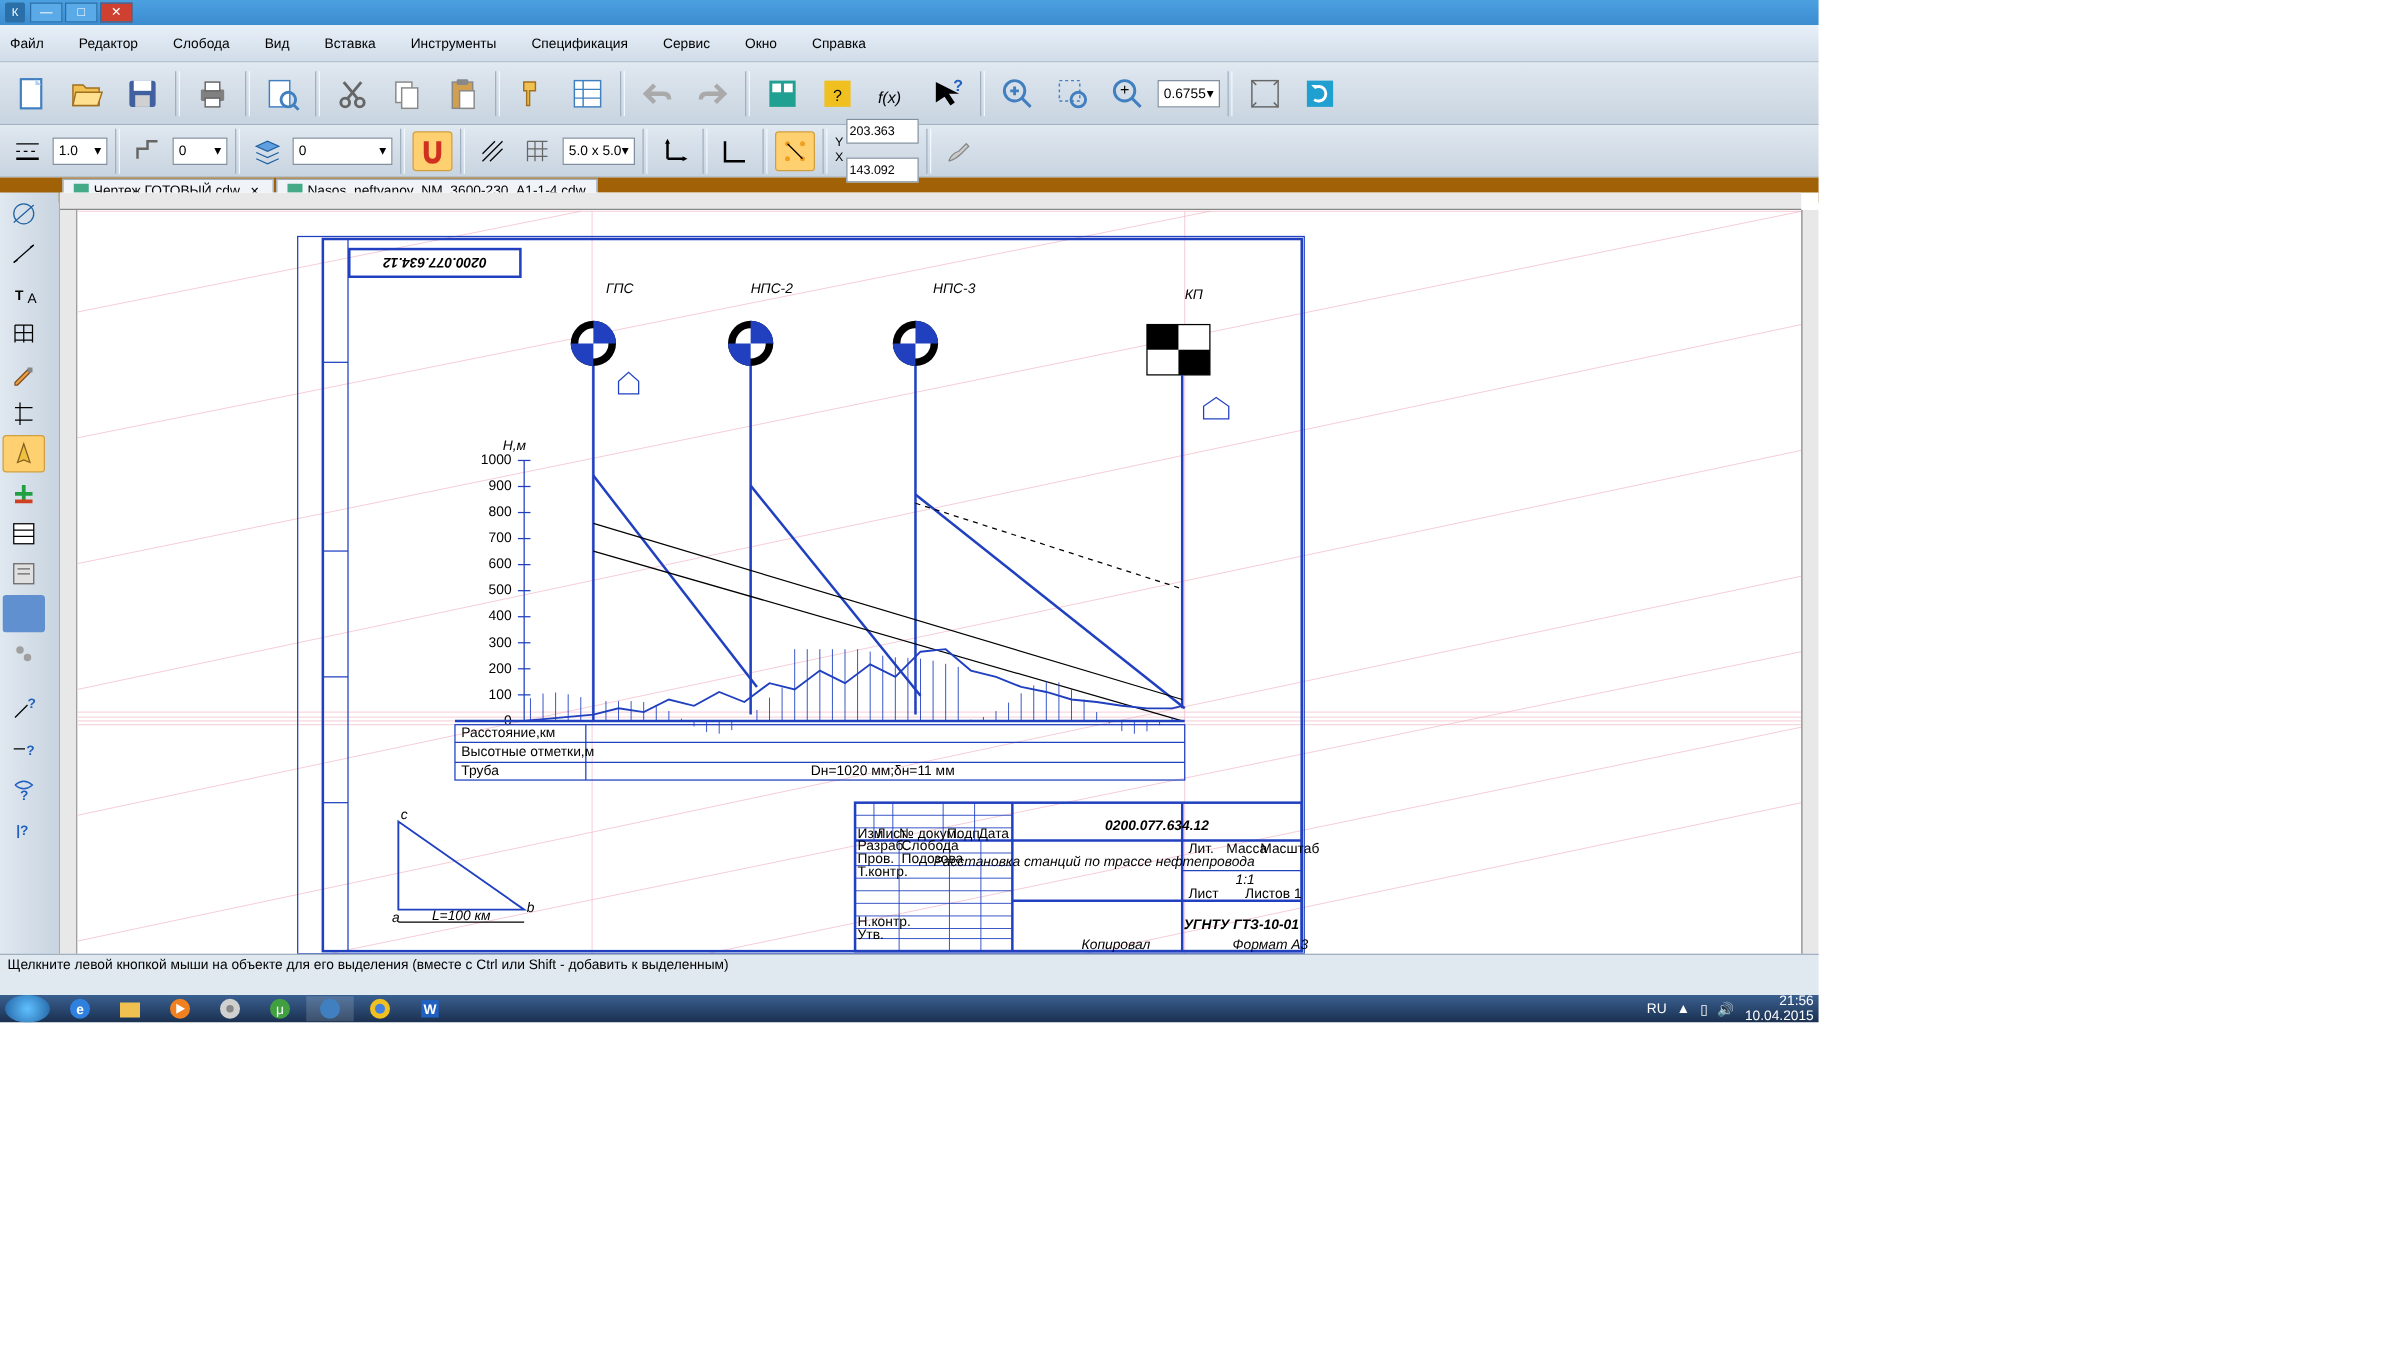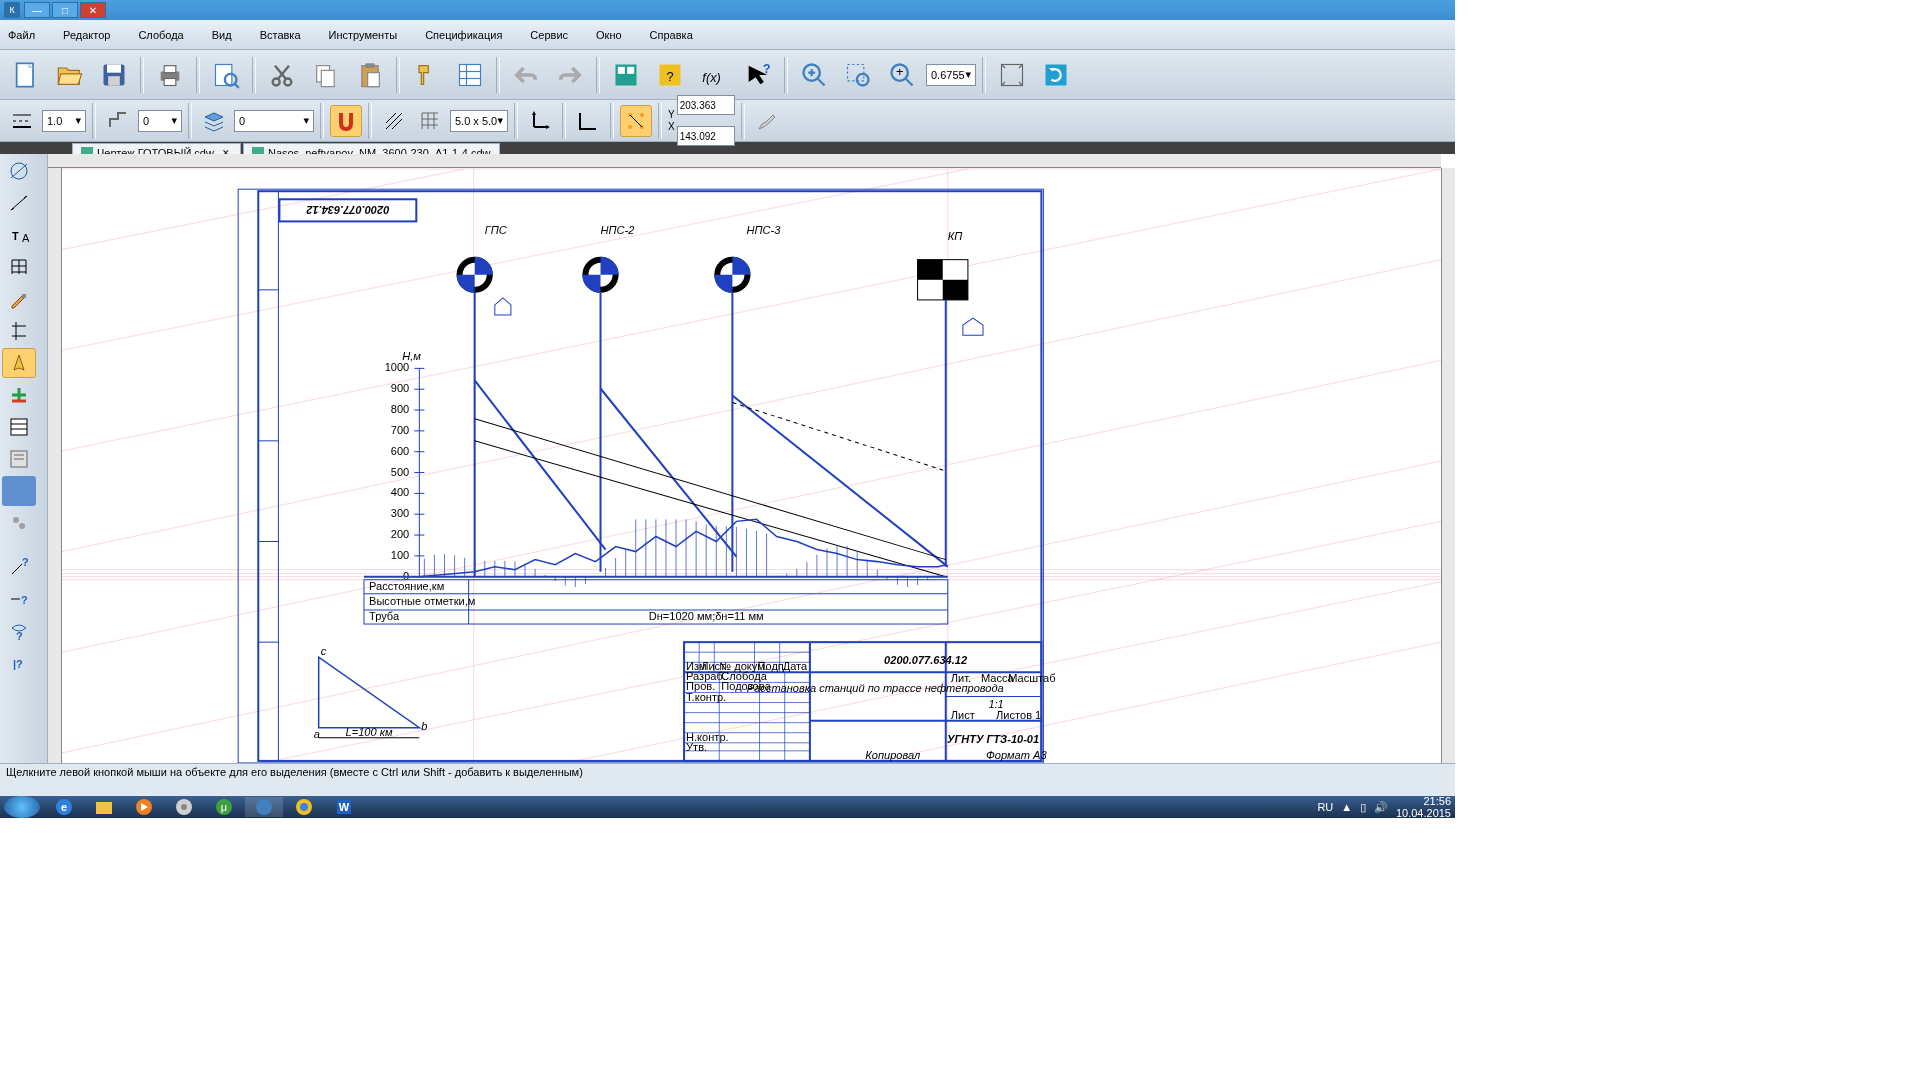--- a/index.html
+++ b/index.html
@@ -13,21 +13,21 @@
 .menubar{height:30px;background:linear-gradient(#e8f0f8,#d0dce8);display:flex;align-items:center;padding:0 8px;gap:28px;border-bottom:1px solid #a0b0c0}
 .menubar span{cursor:pointer}
 .toolbar{height:50px;background:linear-gradient(#e0e8f0,#c8d4e0);border-bottom:1px solid #a0b0c0;display:flex;align-items:center;padding:0 6px;gap:4px}
 .toolbar2{height:42px;background:linear-gradient(#e0e8f0,#c8d4e0);border-bottom:1px solid #a0b0c0;display:flex;align-items:center;padding:0 6px;gap:4px}
 .tbtn{width:40px;height:40px;border:1px solid transparent;display:flex;align-items:center;justify-content:center;border-radius:3px}
 .tbtn svg{width:28px;height:28px}
 .tbtn2{width:32px;height:32px;border:1px solid transparent;display:flex;align-items:center;justify-content:center;border-radius:3px}
 .tbtn2.active{background:#ffd070;border:1px solid #d0a040}
 .sep{width:4px;height:36px;border-left:1px solid #a0b0c0;border-right:1px solid #f0f8ff;margin:0 2px}
 .combo{height:22px;border:1px solid #8090a0;background:#fff;padding:0 4px;min-width:50px;display:flex;align-items:center}
-.tabs{height:20px;background:#404040;display:flex;align-items:flex-end;padding-left:72px;border-bottom:1px solid #a0b0c0}
+.tabs{height:20px;background:#a16207;display:flex;align-items:flex-end;padding-left:50px;border-bottom:1px solid #a0b0c0}
 .tab{height:18px;background:#f0f4f8;border:1px solid #a0b0c0;border-bottom:none;padding:0 8px;display:flex;align-items:center;gap:4px;margin-right:2px;font-size:10px}
 .tab .ticon{width:12px;height:12px;background:#4a8}
 .tab .tclose{width:10px;height:10px;font-size:9px;margin-left:4px}
 .workspace{position:absolute;top:154px;left:0;right:0;bottom:40px;display:flex}
 .lefttools{width:48px;background:linear-gradient(90deg,#e0e8f0,#c8d4e0);border-right:1px solid #a0b0c0;display:flex;flex-direction:column;padding:2px;gap:2px}
 .lefttools .lt{width:34px;height:30px;border:1px solid transparent;display:flex;align-items:center;justify-content:center;border-radius:3px}
 .lefttools .lt.active{background:#ffd070;border-color:#d0a040}
 .lefttools .lt.blue{background:#6090d0}
 .canvas{flex:1;background:#fff;position:relative;overflow:hidden}
 .rulerh{position:absolute;top:0;left:0;right:14px;height:14px;background:#e8e8e8;border-bottom:1px solid #888}

